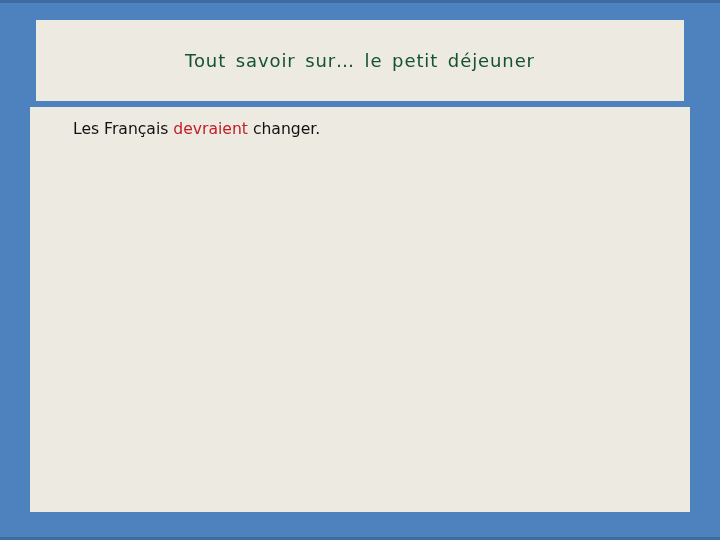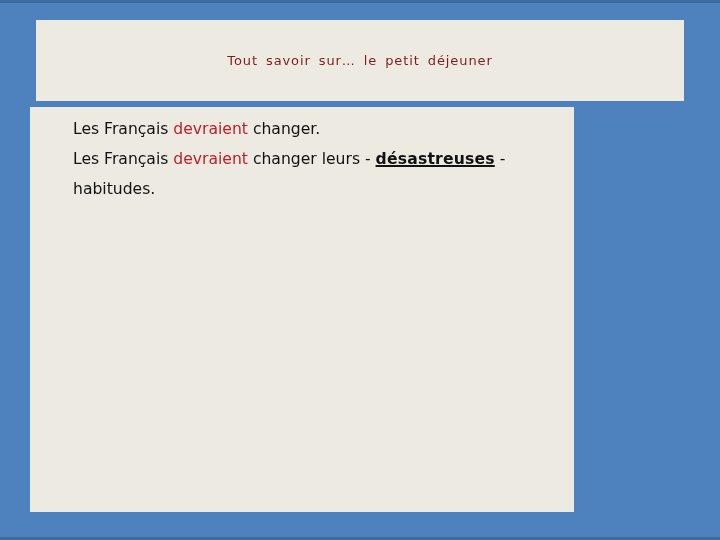--- a/index.html
+++ b/index.html
@@ -47,34 +47,34 @@
     top: 20px;
     width: 648px;
     height: 81px;
     background: #EDEAE1;
     box-sizing: border-box;
     display: flex;
     align-items: center;
     justify-content: center;
   }
   .title-text {
-    font-size: 13px;
-    color: #7f1d1d;
+    font-size: 18px;
+    color: #14532d;
     letter-spacing: 0.9px;
     word-spacing: 3px;
     white-space: nowrap;
     line-height: 1.2;
   }
 
   
   .body-box {
     position: absolute;
     left: 30px;
     top: 107px;
-    width: 544px;
+    width: 660px;
     height: 405px;
     background: #EDEAE1;
     box-sizing: border-box;
     padding: 7px 10px 0 8px;
   }
 
   .para {
     font-size: 15.6px;
     color: #121212;
     line-height: 30px;
@@ -122,20 +122,17 @@
     <div class="title-text">Tout  savoir  sur… le  petit  déjeuner</div>
   </div>
 
   <div class="body-box">
 
     <p class="para">
       <span>Les Français </span><span class="red">devraient</span><span> changer.</span>
     </p>
 
 
-    <p class="para">
-      <span>Les Français </span><span class="red">devraient</span><span> changer leurs - </span><span class="bu">désastreuses</span><span> - habitudes.</span>
-    </p>
 
 
 
   </div>
 </div>
 
 </body></html>

